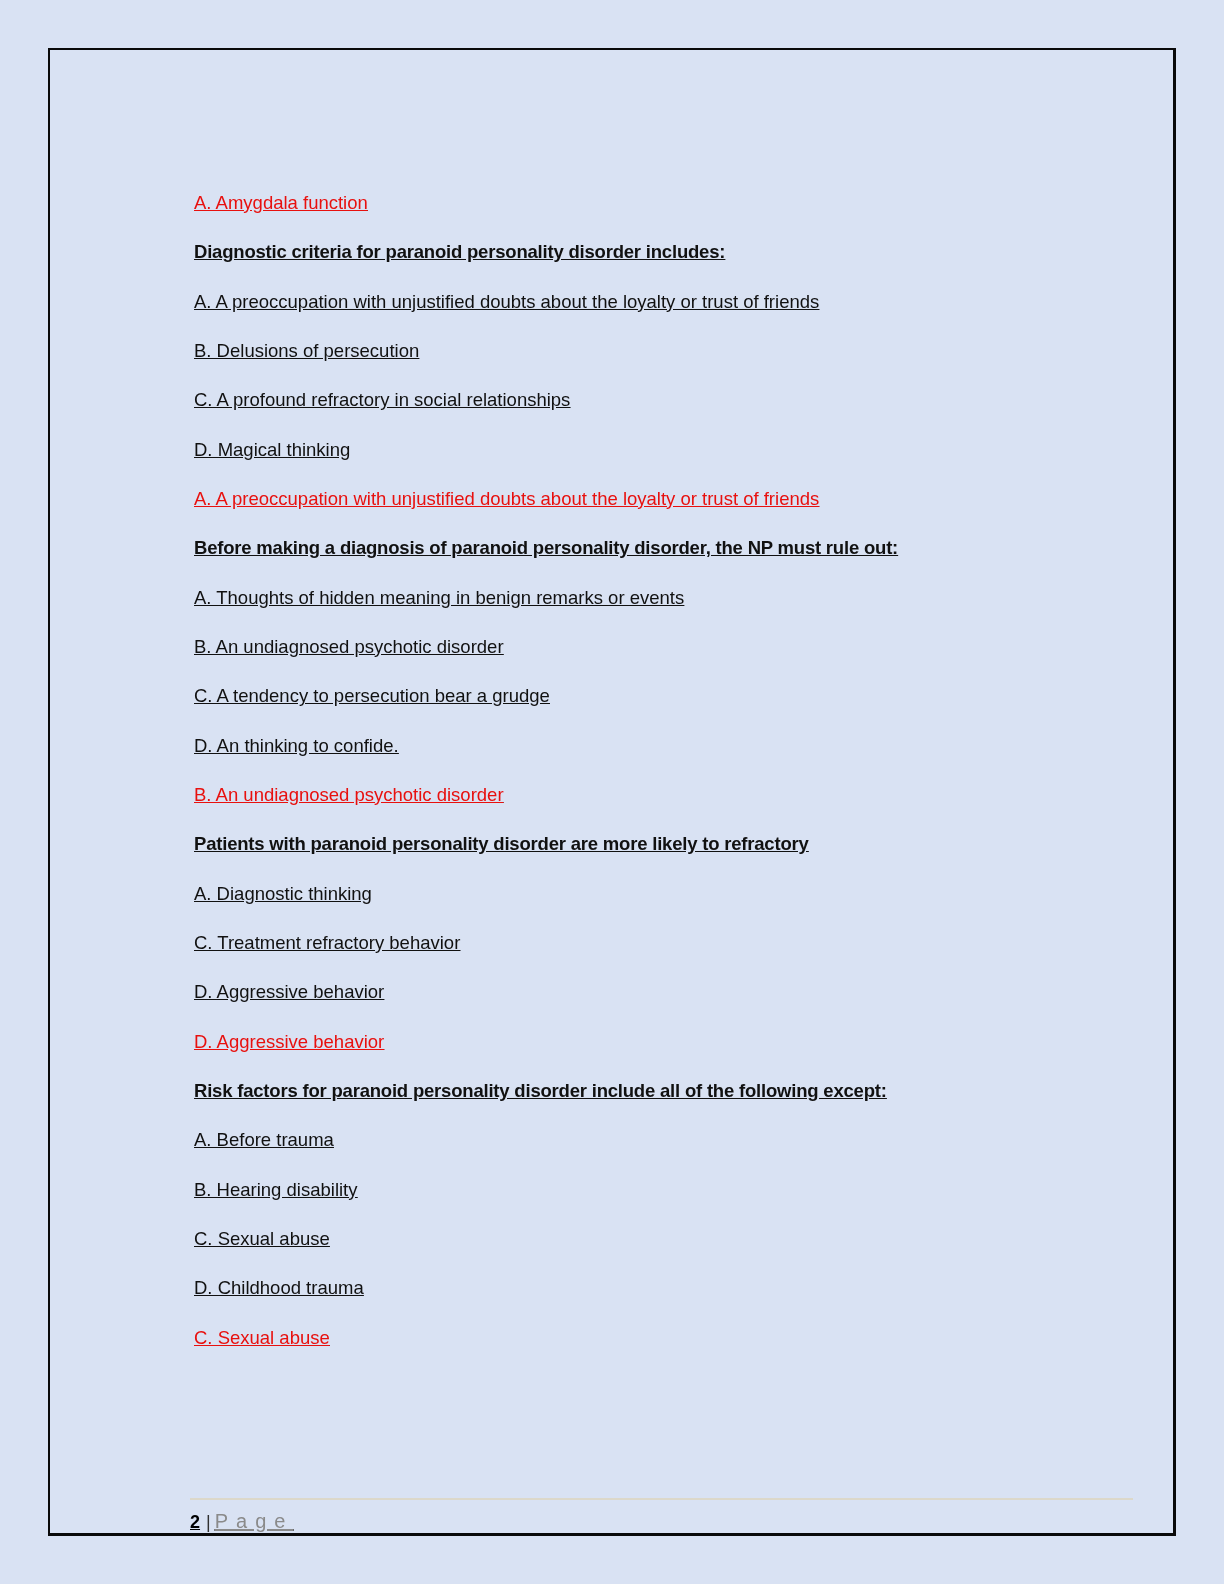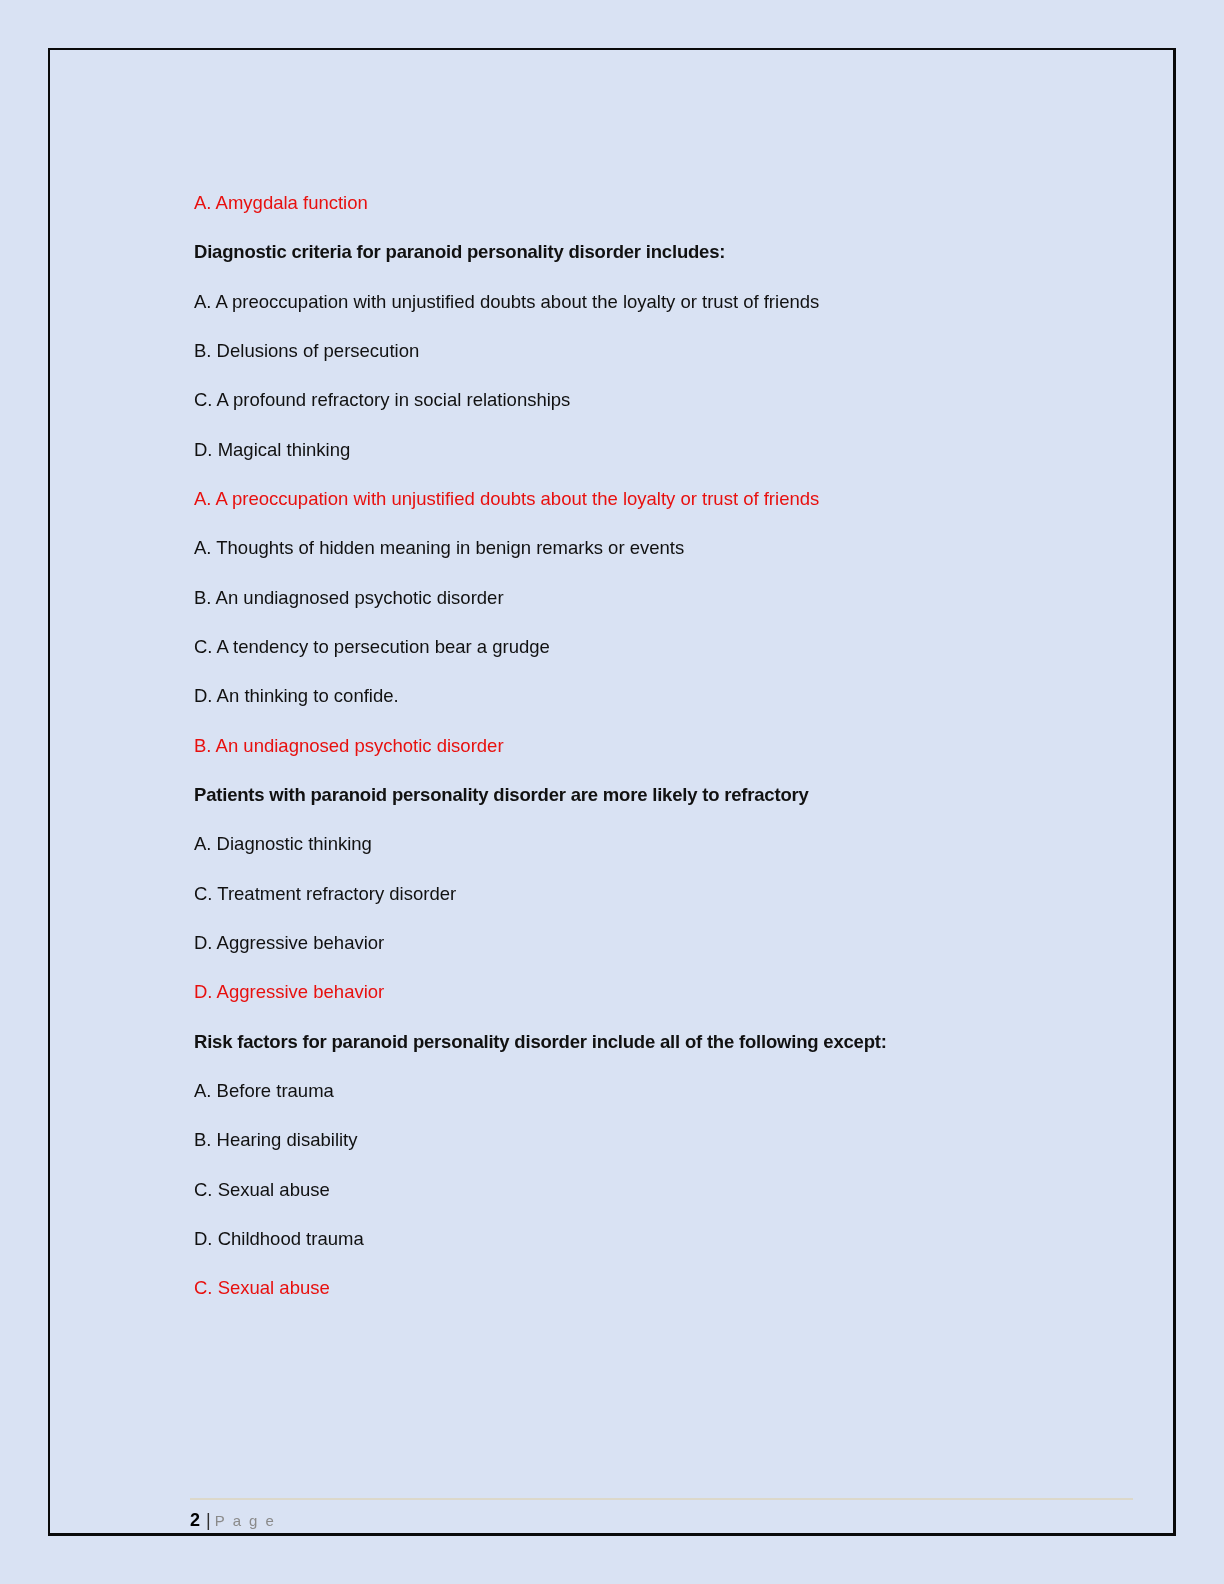--- a/index.html
+++ b/index.html
@@ -3,21 +3,21 @@
 <meta charset="utf-8">
 <style>
   :root{
     --background:#d9e2f3;
     --border:#0a0a0a;
     --text:#111111;
     --answer_red:#e8100e;
     --footer_gray:#8a8a8a;
     --divider:#dcd8ca;
   }
-  *{margin:0;padding:0;box-sizing:border-box;}
+  *{margin:0;padding:0;box-sizing:border-box;text-decoration:underline;}
   html,body{width:1224px;height:1584px;}
   body{
     background:var(--background);
     font-family:"Liberation Sans", sans-serif;
     color:var(--text);
     position:relative;
     overflow:hidden;
   }
   .page-frame{
     position:absolute;
@@ -55,44 +55,45 @@
     margin-top:10px;
     font-size:18px;
     display:flex;
     align-items:baseline;
   }
   .footer-text .page-num{font-weight:bold;color:#000;}
   .footer-text .pipe{color:#303030;margin:0 4px 0 6px;font-weight:normal;}
   .footer-text .page-label{
     color:var(--footer_gray);
     letter-spacing:8px;
-    font-size:15px;
+    font-size:20px;
   }
 </style>
 </head>
 <body>
 
 <div class="page-frame">
 
   <div class="doc-content">
     <p class="answer">A. Amygdala function</p>
     <p class="question">Diagnostic criteria for paranoid personality disorder includes:</p>
     <p class="option">A. A preoccupation with unjustified doubts about the loyalty or trust of friends</p>
     <p class="option">B. Delusions of persecution</p>
     <p class="option">C. A profound refractory in social relationships</p>
     <p class="option">D. Magical thinking</p>
     <p class="answer">A. A preoccupation with unjustified doubts about the loyalty or trust of friends</p>
+    <p class="question">Before making a diagnosis of paranoid personality disorder, the NP must rule out:</p>
     <p class="option">A. Thoughts of hidden meaning in benign remarks or events</p>
     <p class="option">B. An undiagnosed psychotic disorder</p>
     <p class="option">C. A tendency to persecution bear a grudge</p>
     <p class="option">D. An thinking to confide.</p>
     <p class="answer">B. An undiagnosed psychotic disorder</p>
     <p class="question">Patients with paranoid personality disorder are more likely to refractory</p>
     <p class="option">A. Diagnostic thinking</p>
-    <p class="option">C. Treatment refractory disorder</p>
+    <p class="option">C. Treatment refractory behavior</p>
     <p class="option">D. Aggressive behavior</p>
     <p class="answer">D. Aggressive behavior</p>
     <p class="question">Risk factors for paranoid personality disorder include all of the following except:</p>
     <p class="option">A. Before trauma</p>
     <p class="option">B. Hearing disability</p>
     <p class="option">C. Sexual abuse</p>
     <p class="option">D. Childhood trauma</p>
     <p class="answer">C. Sexual abuse</p>
   </div>
 

